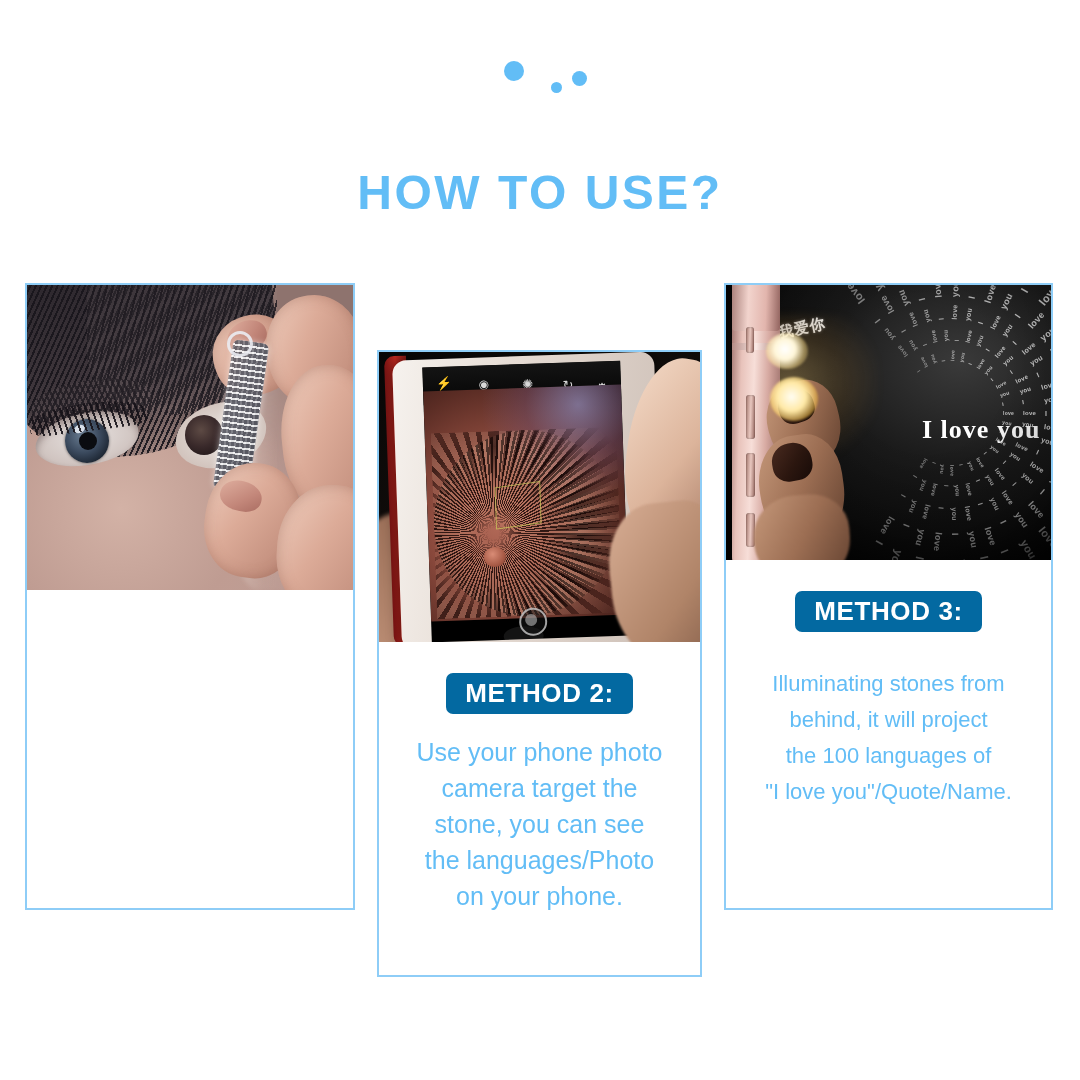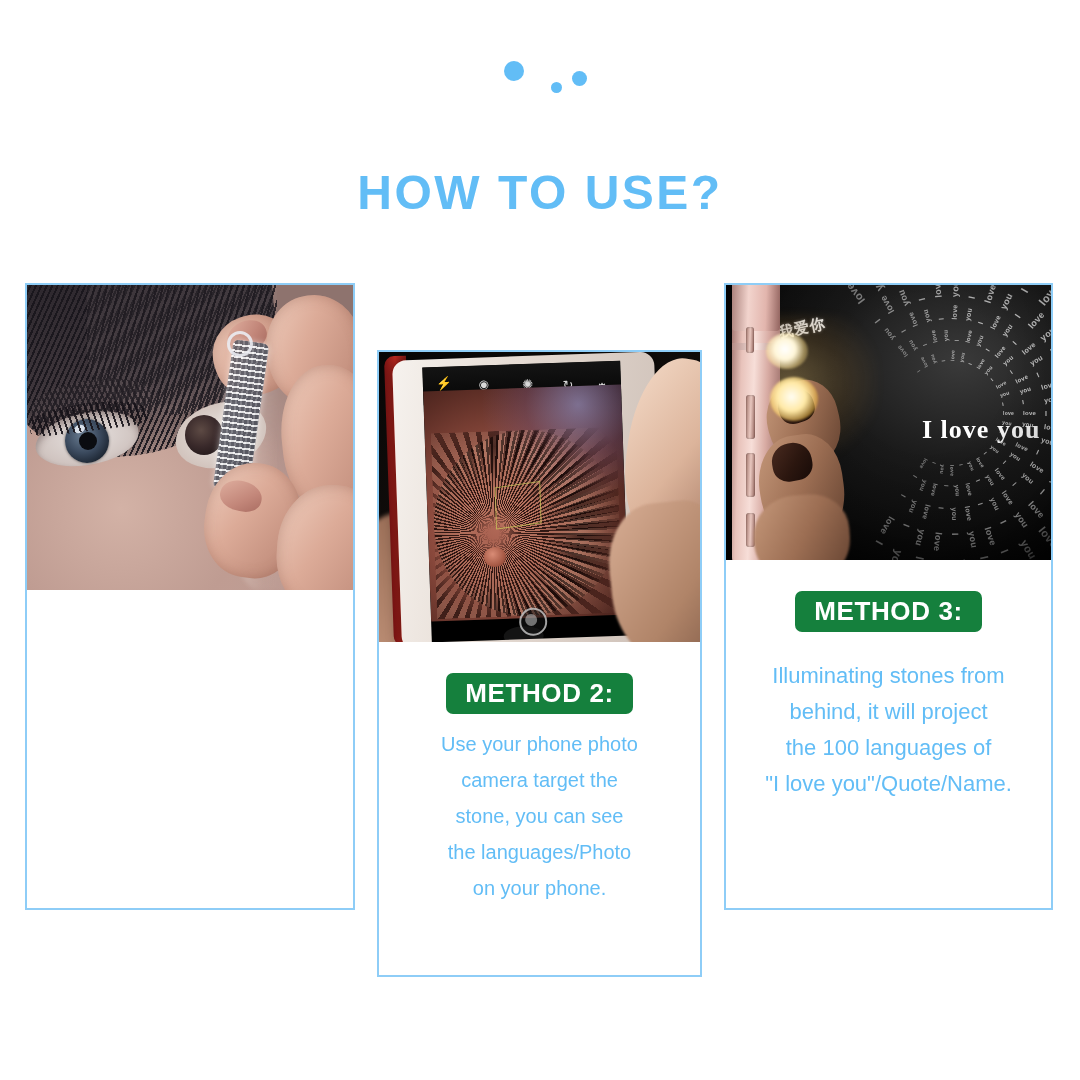--- a/index.html
+++ b/index.html
@@ -59,40 +59,40 @@
   #card-3 .card-photo { height: 275px; }
 
   .card-body {
     position: relative;
     text-align: center;
     padding-top: 31px;
   }
 
   .method-badge {
     display: inline-block;
-    background: #15803d;
+    background: #0369a1;
     color: #ffffff;
     font-size: 26px;
     font-weight: bold;
     letter-spacing: 0.6px;
     border-radius: 7px;
     padding: 7px 19px 8px 19px;
     line-height: 26px;
     white-space: nowrap;
   }
 
   .method-desc {
     color: #62bdf6;
     font-size: 23px;
     line-height: 36px;
-    margin: 4px;
+    margin: 12px;
     padding: 23px 12px 0 12px;
     white-space: pre-line;
   }
-  #card-2 .method-desc { padding-top: 8px; font-size: 20px; }
+  #card-2 .method-desc { padding-top: 8px; font-size: 25px; }
   #card-3 .method-desc { padding-top: 22px; font-size: 22px; }
 
   
   .p1 { background: #b99b94; }
   .p1-skinbase {
     position: absolute; inset: 0;
     background:
       radial-gradient(ellipse 150% 90% at 30% 95%, #c9a79c 0%, #b5938c 45%, #8e736e 100%);
   }
   .p1-cheek {

